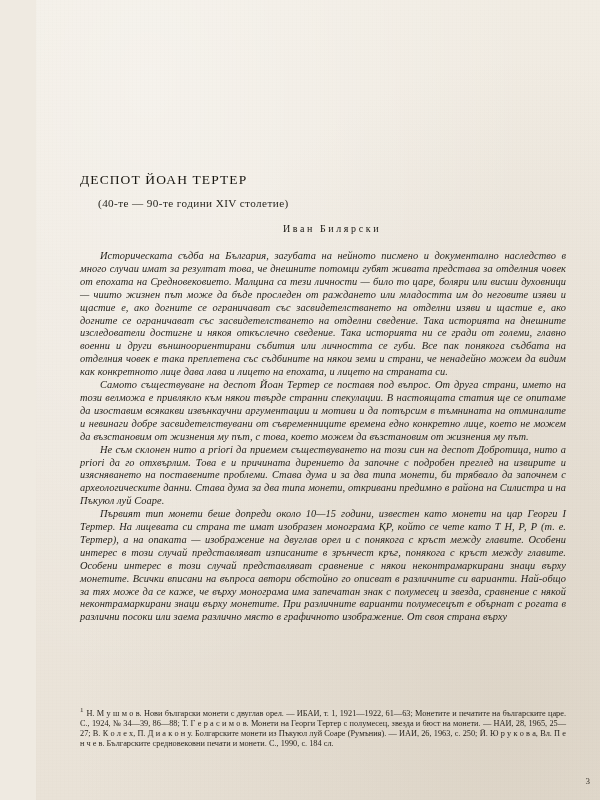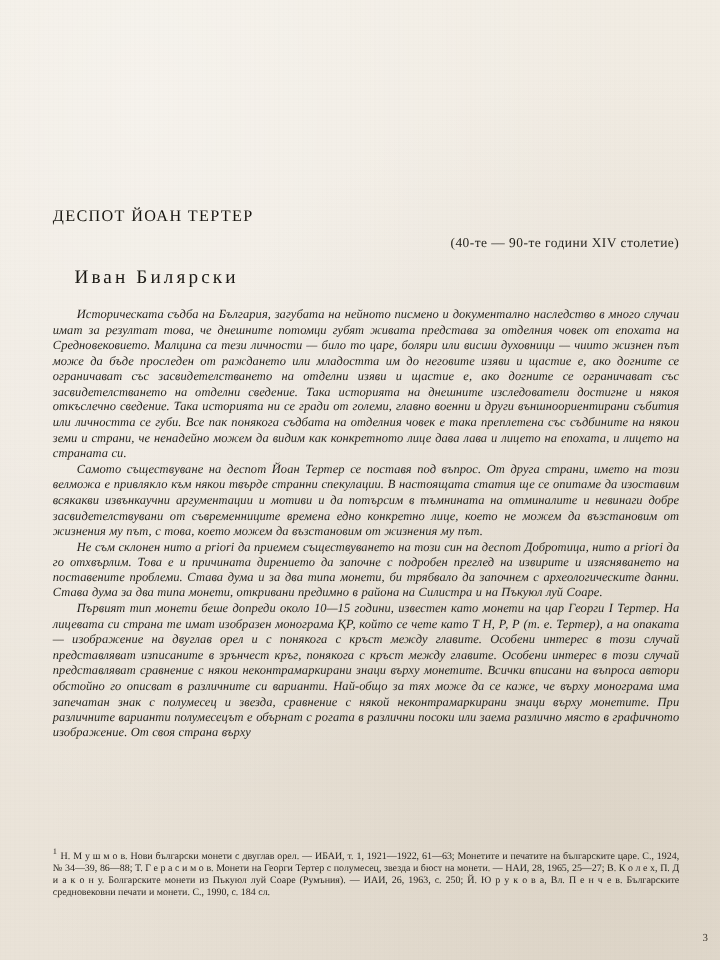--- a/index.html
+++ b/index.html
@@ -15,20 +15,21 @@
     overflow: hidden;
     position: relative;
   }
   .page {
     position: absolute;
     inset: 0;
     background:
       radial-gradient(ellipse at 20% 10%, rgba(255,255,255,0.35), rgba(255,255,255,0) 60%),
       radial-gradient(ellipse at 85% 90%, rgba(190,178,158,0.30), rgba(190,178,158,0) 65%),
       linear-gradient(180deg, #f1ece3 0%, #eee8df 45%, #e9e2d7 100%);
+    margin-left: 36px;
   }
   .grain {
     position: absolute;
     inset: 0;
     pointer-events: none;
     opacity: 0.22;
     background-image:
       repeating-linear-gradient(0deg, rgba(120,110,95,0.05) 0px, rgba(120,110,95,0.05) 1px, rgba(255,255,255,0) 1px, rgba(255,255,255,0) 3px),
       repeating-linear-gradient(90deg, rgba(120,110,95,0.04) 0px, rgba(120,110,95,0.04) 1px, rgba(255,255,255,0) 1px, rgba(255,255,255,0) 4px);
   }
@@ -43,27 +44,27 @@
     letter-spacing: 1.6px;
     font-weight: 400;
     margin: 0 0 9px 0;
     color: #17150f;
   }
   .subtitle {
     font-size: 11.2px;
     letter-spacing: 0.4px;
     margin: 0 0 14px 18px;
     color: #211f19;
-    text-align: right;
   }
   .author {
-    font-size: 16px;
+    font-size: 10px;
     letter-spacing: 2.6px;
     margin: 0 0 16px 18px;
     color: #1b1914;
+    text-align: center;
   }
   .body-text p {
     margin: 0;
     font-size: 10.4px;
     line-height: 12.9px;
     text-align: justify;
     text-indent: 20px;
     color: #201e18;
     letter-spacing: 0.05px;
     word-spacing: 0.2px;

